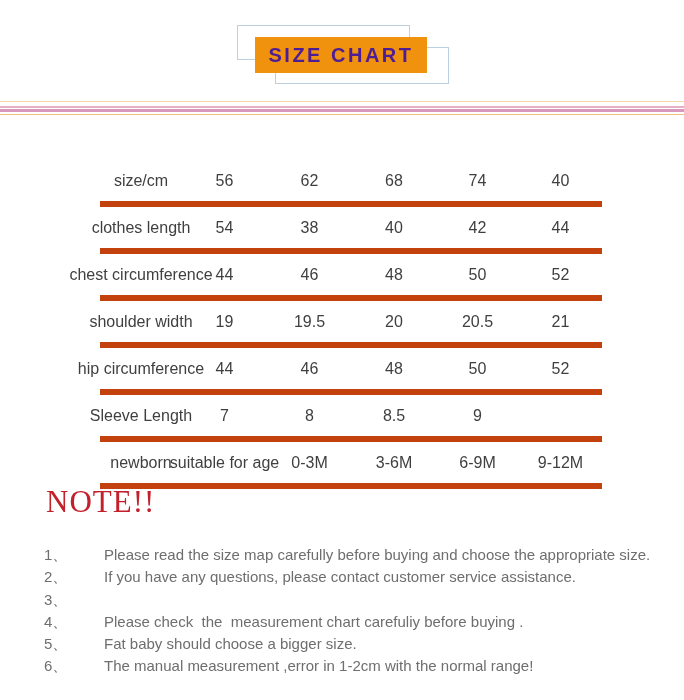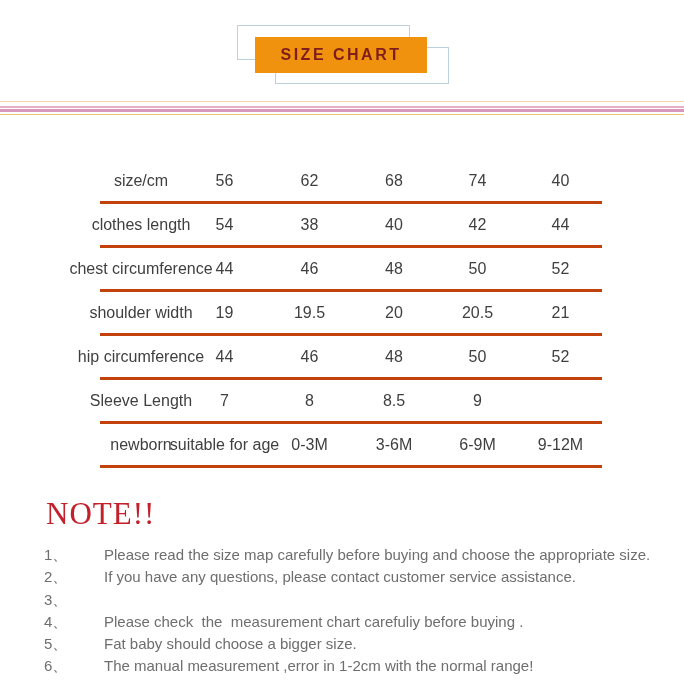--- a/index.html
+++ b/index.html
@@ -21,22 +21,22 @@
   .backdrop-a { left: 237px; top: 25px; width: 171px; height: 33px; }
   .backdrop-b { left: 275px; top: 47px; width: 172px; height: 35px; }
   .banner {
     position: absolute;
     left: 255px; top: 37px;
     width: 172px; height: 36px;
     background: #f0920e;
     display: flex; align-items: center; justify-content: center;
   }
   .banner-title {
-    color: #7f1d1d;
-    font-size: 16px;
+    color: #4c1d95;
+    font-size: 20px;
     font-weight: 600;
     letter-spacing: 2.5px;
     white-space: nowrap;
   }
 
   
   .divider { position: absolute; left: 0; top: 101px; width: 684px; }
   .divider .stripe { width: 100%; }
   .s-tan        { height: 1px; background: #f3d7ab; }
   .s-gap4       { height: 4px; background: #ffffff; }
@@ -51,34 +51,34 @@
     position: absolute;
     left: 100px; top: 160px;
     width: 502px;
     color: #3f3f3f;
     font-size: 16px;
   }
   .trow {
     display: grid;
     grid-template-columns: 82px 85px 85px 84px 83px 83px;
     height: 41px;
-    border-bottom: 3px solid #c2410c;
+    border-bottom: 6px solid #c2410c;
   }
   .cell {
     display: flex;
     align-items: center;
     justify-content: center;
     overflow: visible;
   }
   .cell span { white-space: nowrap; }
 
   
   .note-title {
     position: absolute;
-    left: 46px; top: 496px;
+    left: 46px; top: 484px;
     font-family: "Liberation Serif", serif;
     font-size: 31px;
     color: #c3202c;
     letter-spacing: 1px;
   }
   .note-list {
     position: absolute;
     left: 44px; top: 545px;
     width: 610px;
     color: #6e6e6e;

